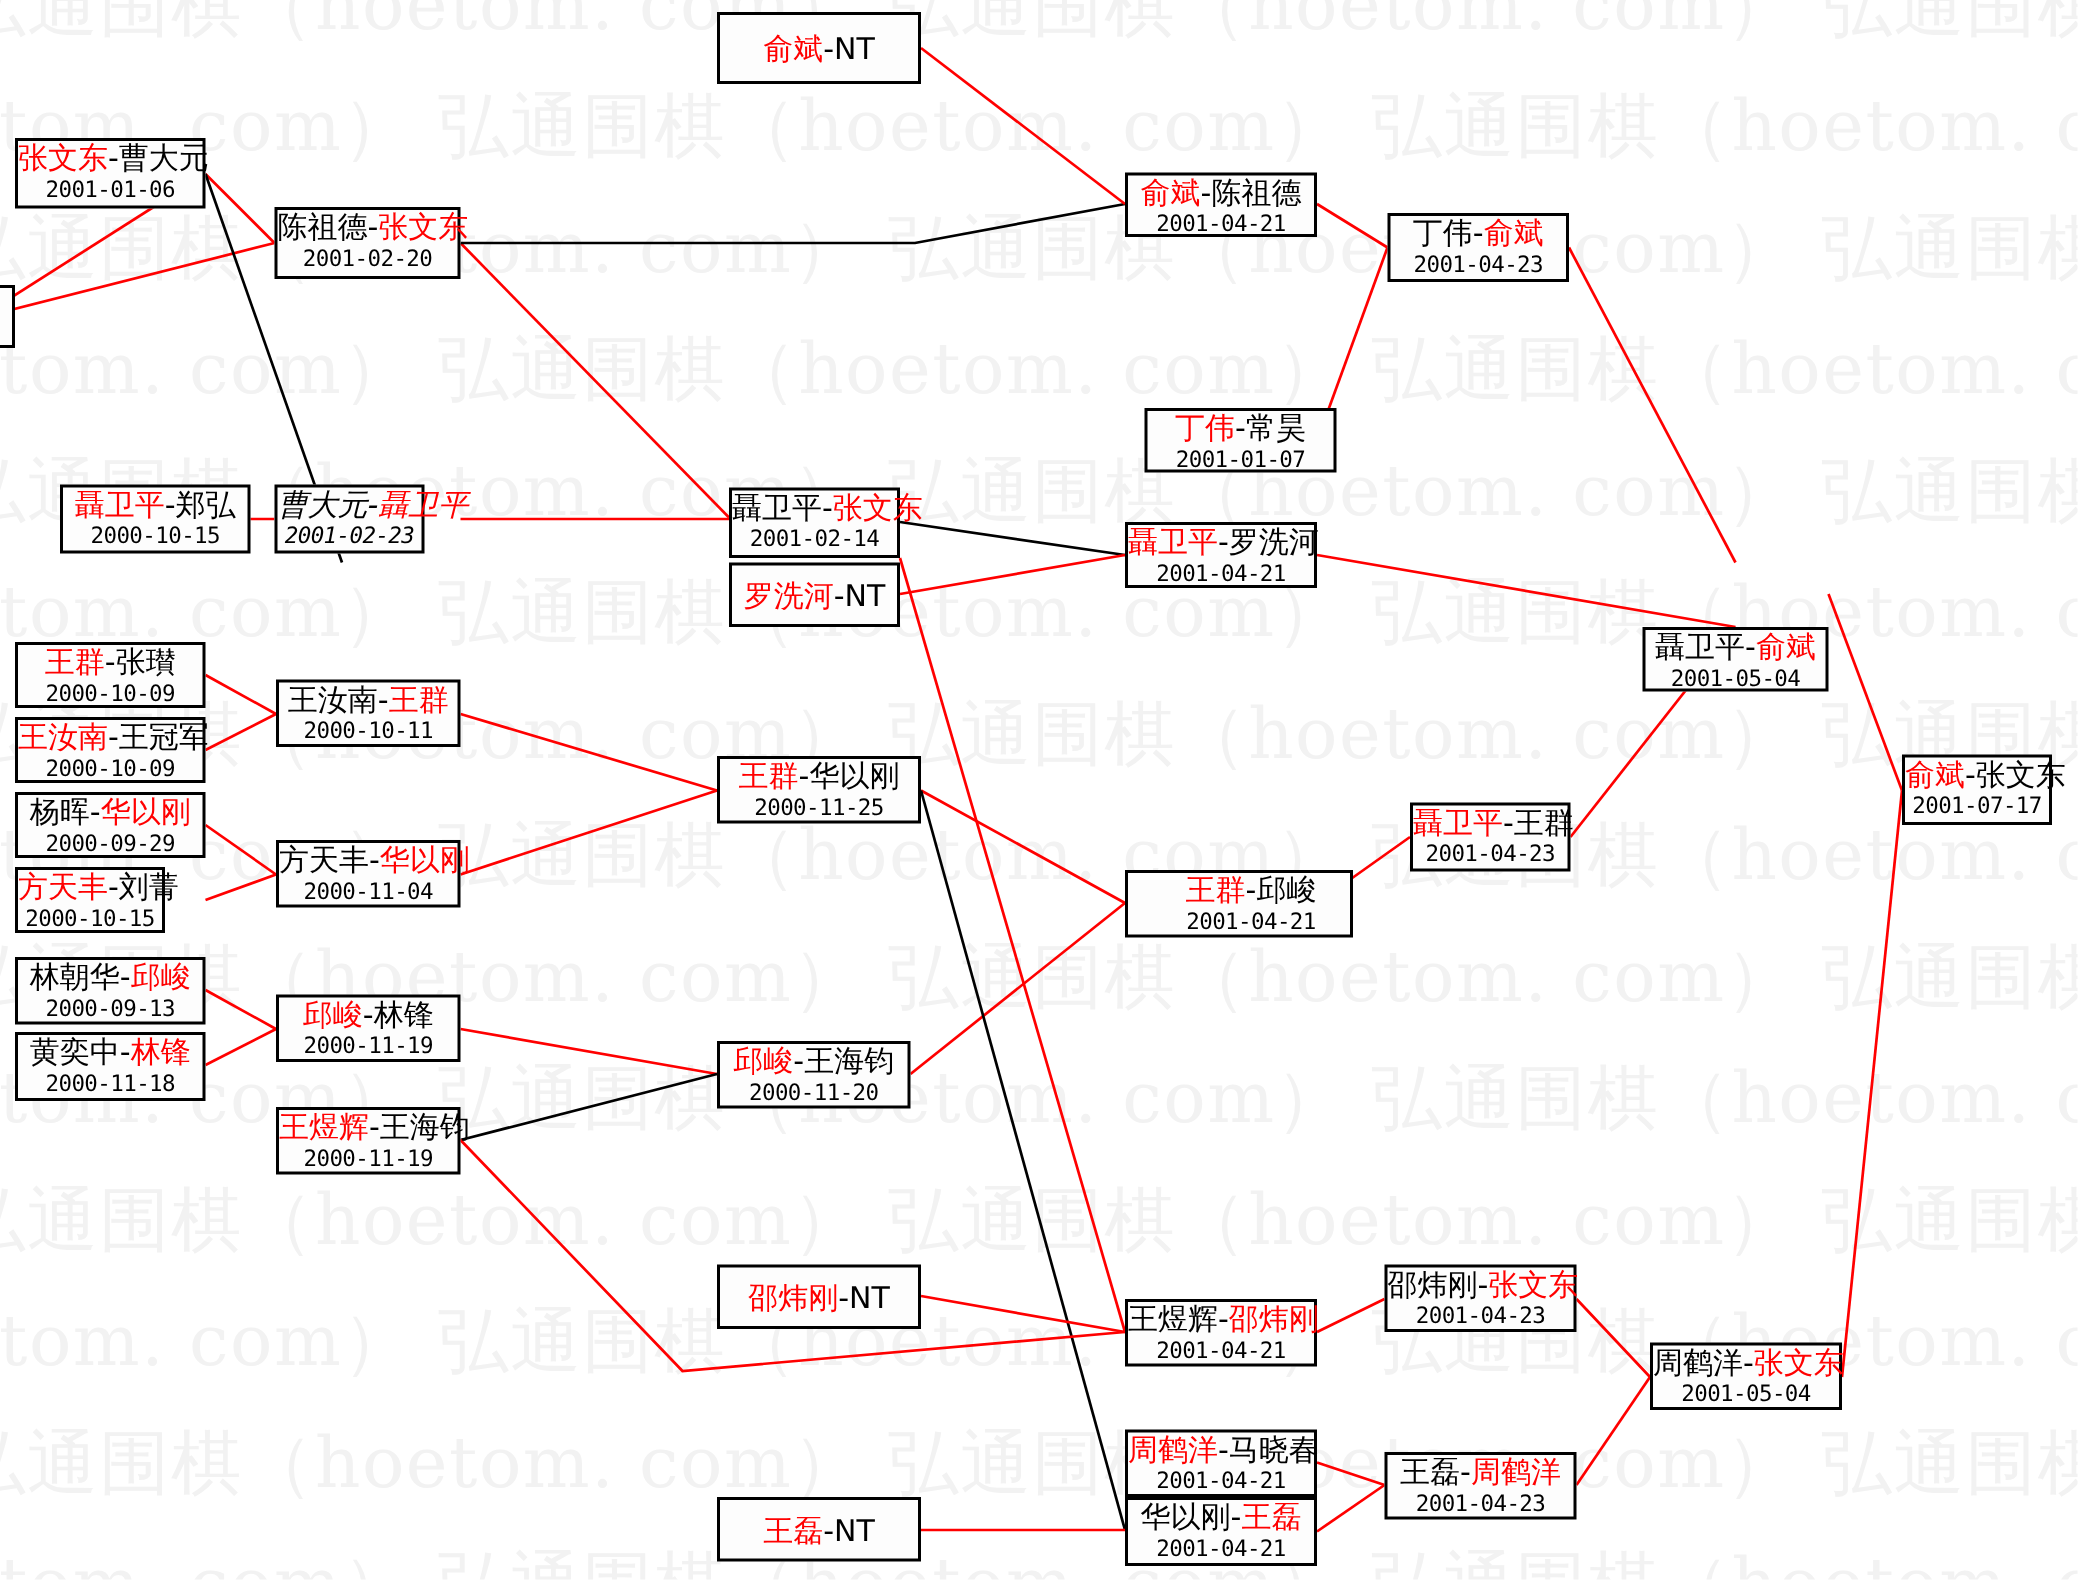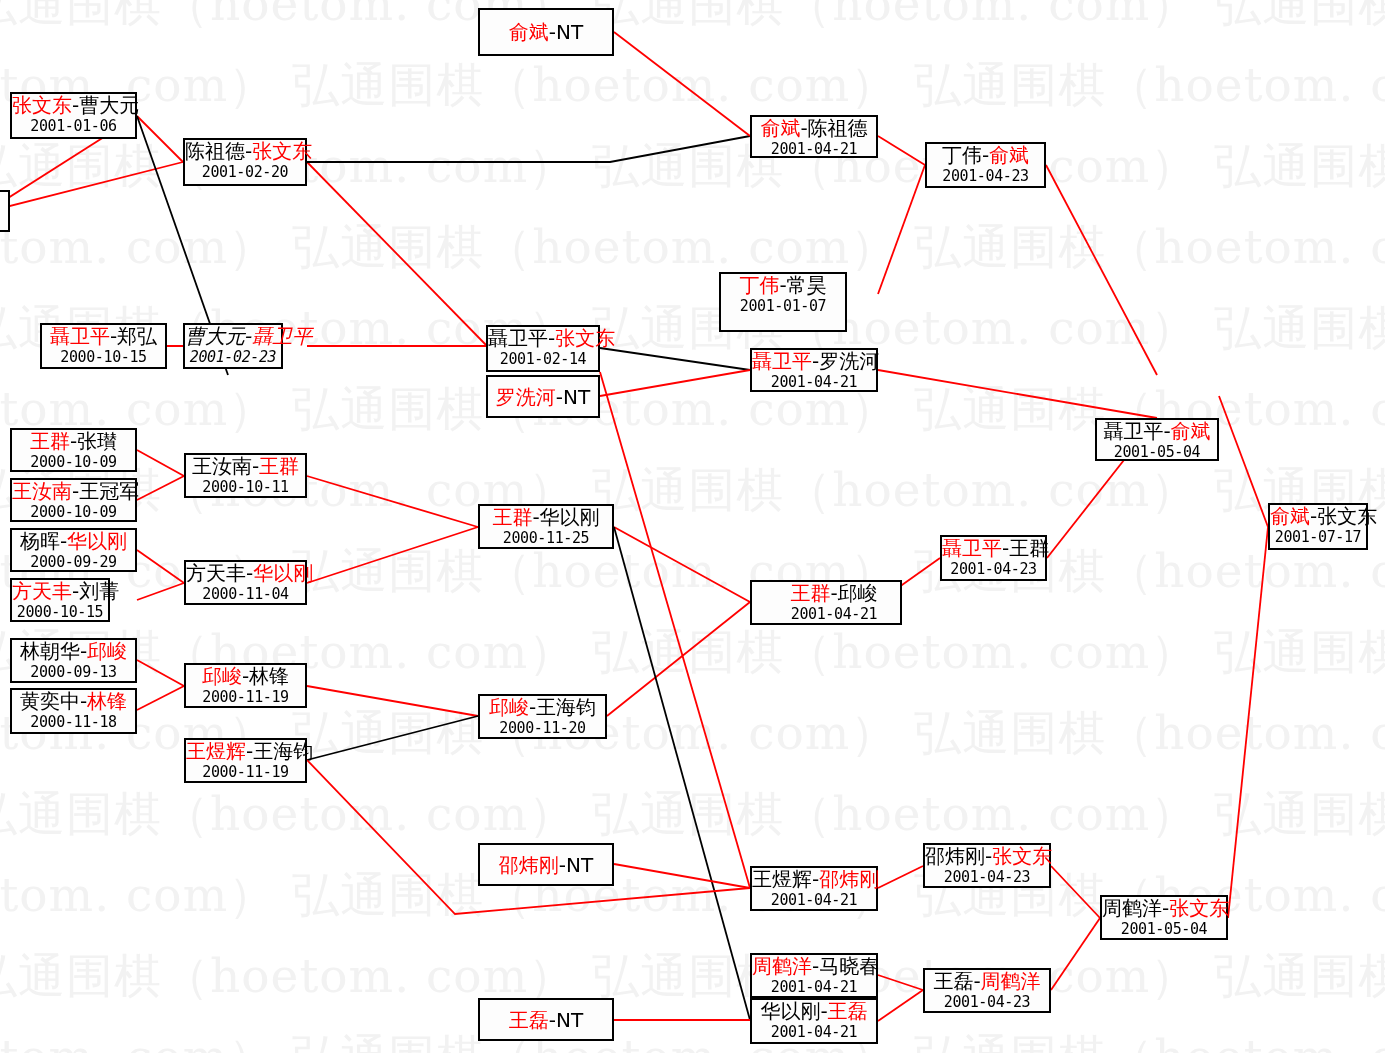--- a/index.html
+++ b/index.html
@@ -153,21 +153,21 @@
         <div class="players"><span class="w">罗洗河</span><span class="sep">-</span><span class="l">NT</span></div>
       </div>
       <div class="node" style="left: 750px; top: 115px; width: 128px; height: 43px;">
         <div class="players"><span class="w">俞斌</span><span class="sep">-</span><span class="l">陈祖德</span></div>
         <div class="date">2001-04-21</div>
       </div>
       <div class="node" style="left: 925px; top: 142px; width: 121px; height: 46px;">
         <div class="players"><span class="l">丁伟</span><span class="sep">-</span><span class="w">俞斌</span></div>
         <div class="date">2001-04-23</div>
       </div>
-      <div class="node" style="left: 719px; top: 272px; width: 128px; height: 60px;">
+      <div class="node" style="left: 763px; top: 272px; width: 128px; height: 43px;">
         <div class="players"><span class="w">丁伟</span><span class="sep">-</span><span class="l">常昊</span></div>
         <div class="date">2001-01-07</div>
       </div>
       <div class="node" style="left: 750px; top: 348px; width: 128px; height: 44px;">
         <div class="players"><span class="w">聶卫平</span><span class="sep">-</span><span class="l">罗洗河</span></div>
         <div class="date">2001-04-21</div>
       </div>
       <div class="node" style="left: 1095px; top: 375px; width: 124px; height: 43px; margin-top: 43px;">
         <div class="players"><span class="l">聶卫平</span><span class="sep">-</span><span class="w">俞斌</span></div>
         <div class="date">2001-05-04</div>

